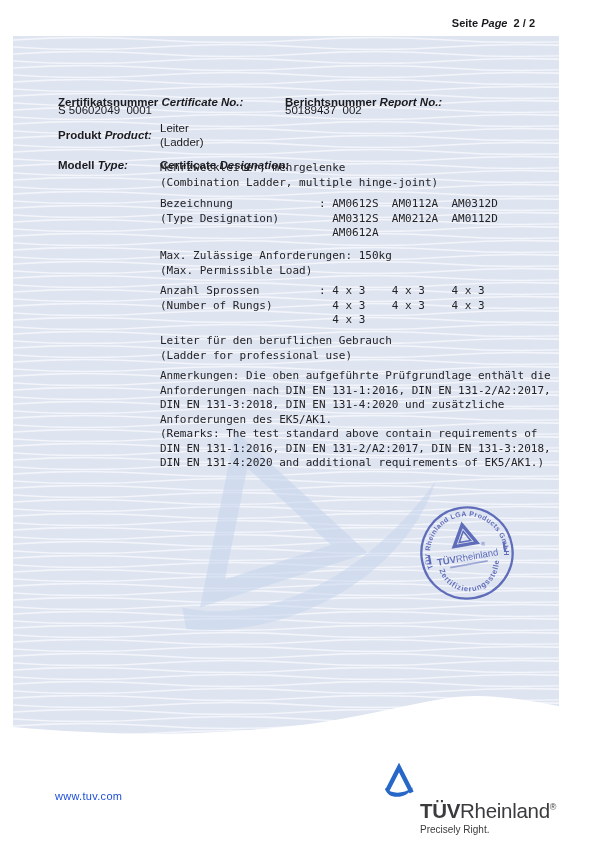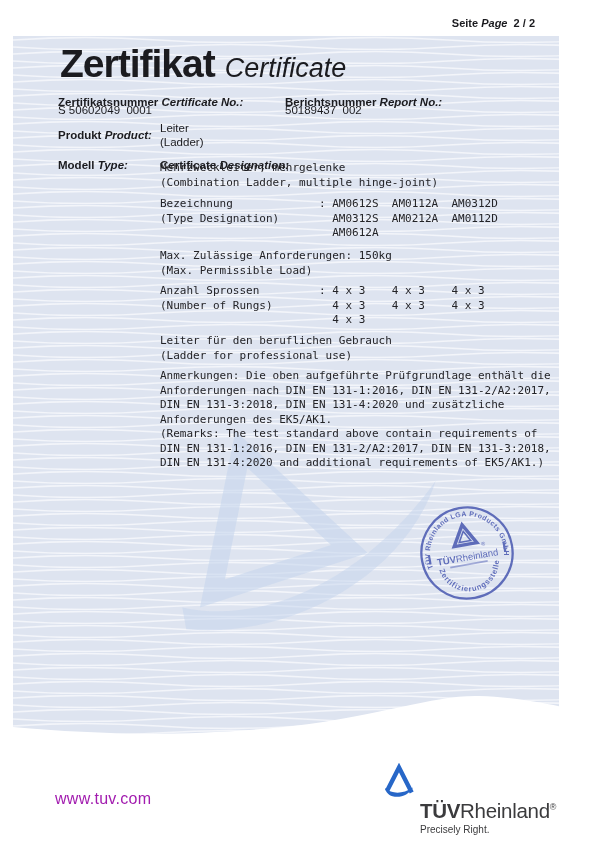--- a/index.html
+++ b/index.html
@@ -19,21 +19,21 @@
   
   .lbl{font-size:11.5px;font-weight:bold;white-space:nowrap;margin-top:8px;}
   .lbl .it{font-style:italic;}
   .val{font-size:11.5px;white-space:pre;line-height:14px;}
   .mono{font-family:"DejaVu Sans Mono",monospace;font-size:11px;line-height:14.5px;
         white-space:pre;color:#232327;}
   
   .sidenote{left:563px;top:702px;transform-origin:0 0;transform:rotate(-90deg);
             font-size:6.2px;color:#5a5e66;white-space:nowrap;letter-spacing:.1px;}
   
-  .www{left:55px;top:790px;font-size:16px;letter-spacing:.3px;color:#a21caf;text-align:center;}
+  .www{left:55px;top:790px;font-size:11px;letter-spacing:.3px;color:#1d4ed8;text-align:center;}
   .brand{left:420px;top:770px;color:#3b3b3d;white-space:nowrap;}
   .brand .l1{font-size:20.5px;letter-spacing:-.3px;margin-top:29px;}
   .brand .l1 b{font-weight:bold;}
   .brand .reg{font-size:9px;vertical-align:super;}
   .brand .l2{font-size:10px;margin-top:1px;}
   .logo-svg{left:383px;top:763px;}
   .stamp-svg{left:417px;top:503px;}
 </style>
 </head>
 <body>
@@ -57,23 +57,20 @@
       <path d="M0,691 C90,699 175,701 280,690 C372,679 420,659 466,660 C505,661 541,669 564,674 L564,709 L0,709 Z" fill="#ffffff"></path>
     </svg>
   </div>
 
   <div class="abs hdr-pg">
     <span>Seite</span>
     <span class="it">Page</span>&nbsp;
     <span>2 / 2</span>
   </div>
 
-  <div class="abs title">
-    <span class="de">Zertifikat</span><span class="en">Certificate</span>
-  </div>
 
   <div class="abs lbl" style="left:58px;top:88px">
     <span>Zertifikatsnummer</span>
     <span class="it">Certificate No.:</span>
   </div>
   <div class="abs val" style="left:58px;top:103px">S 50602049  0001</div>
 
   <div class="abs lbl" style="left:285px;top:88px">
     <span>Berichtsnummer</span>
     <span class="it">Report No.:</span>

